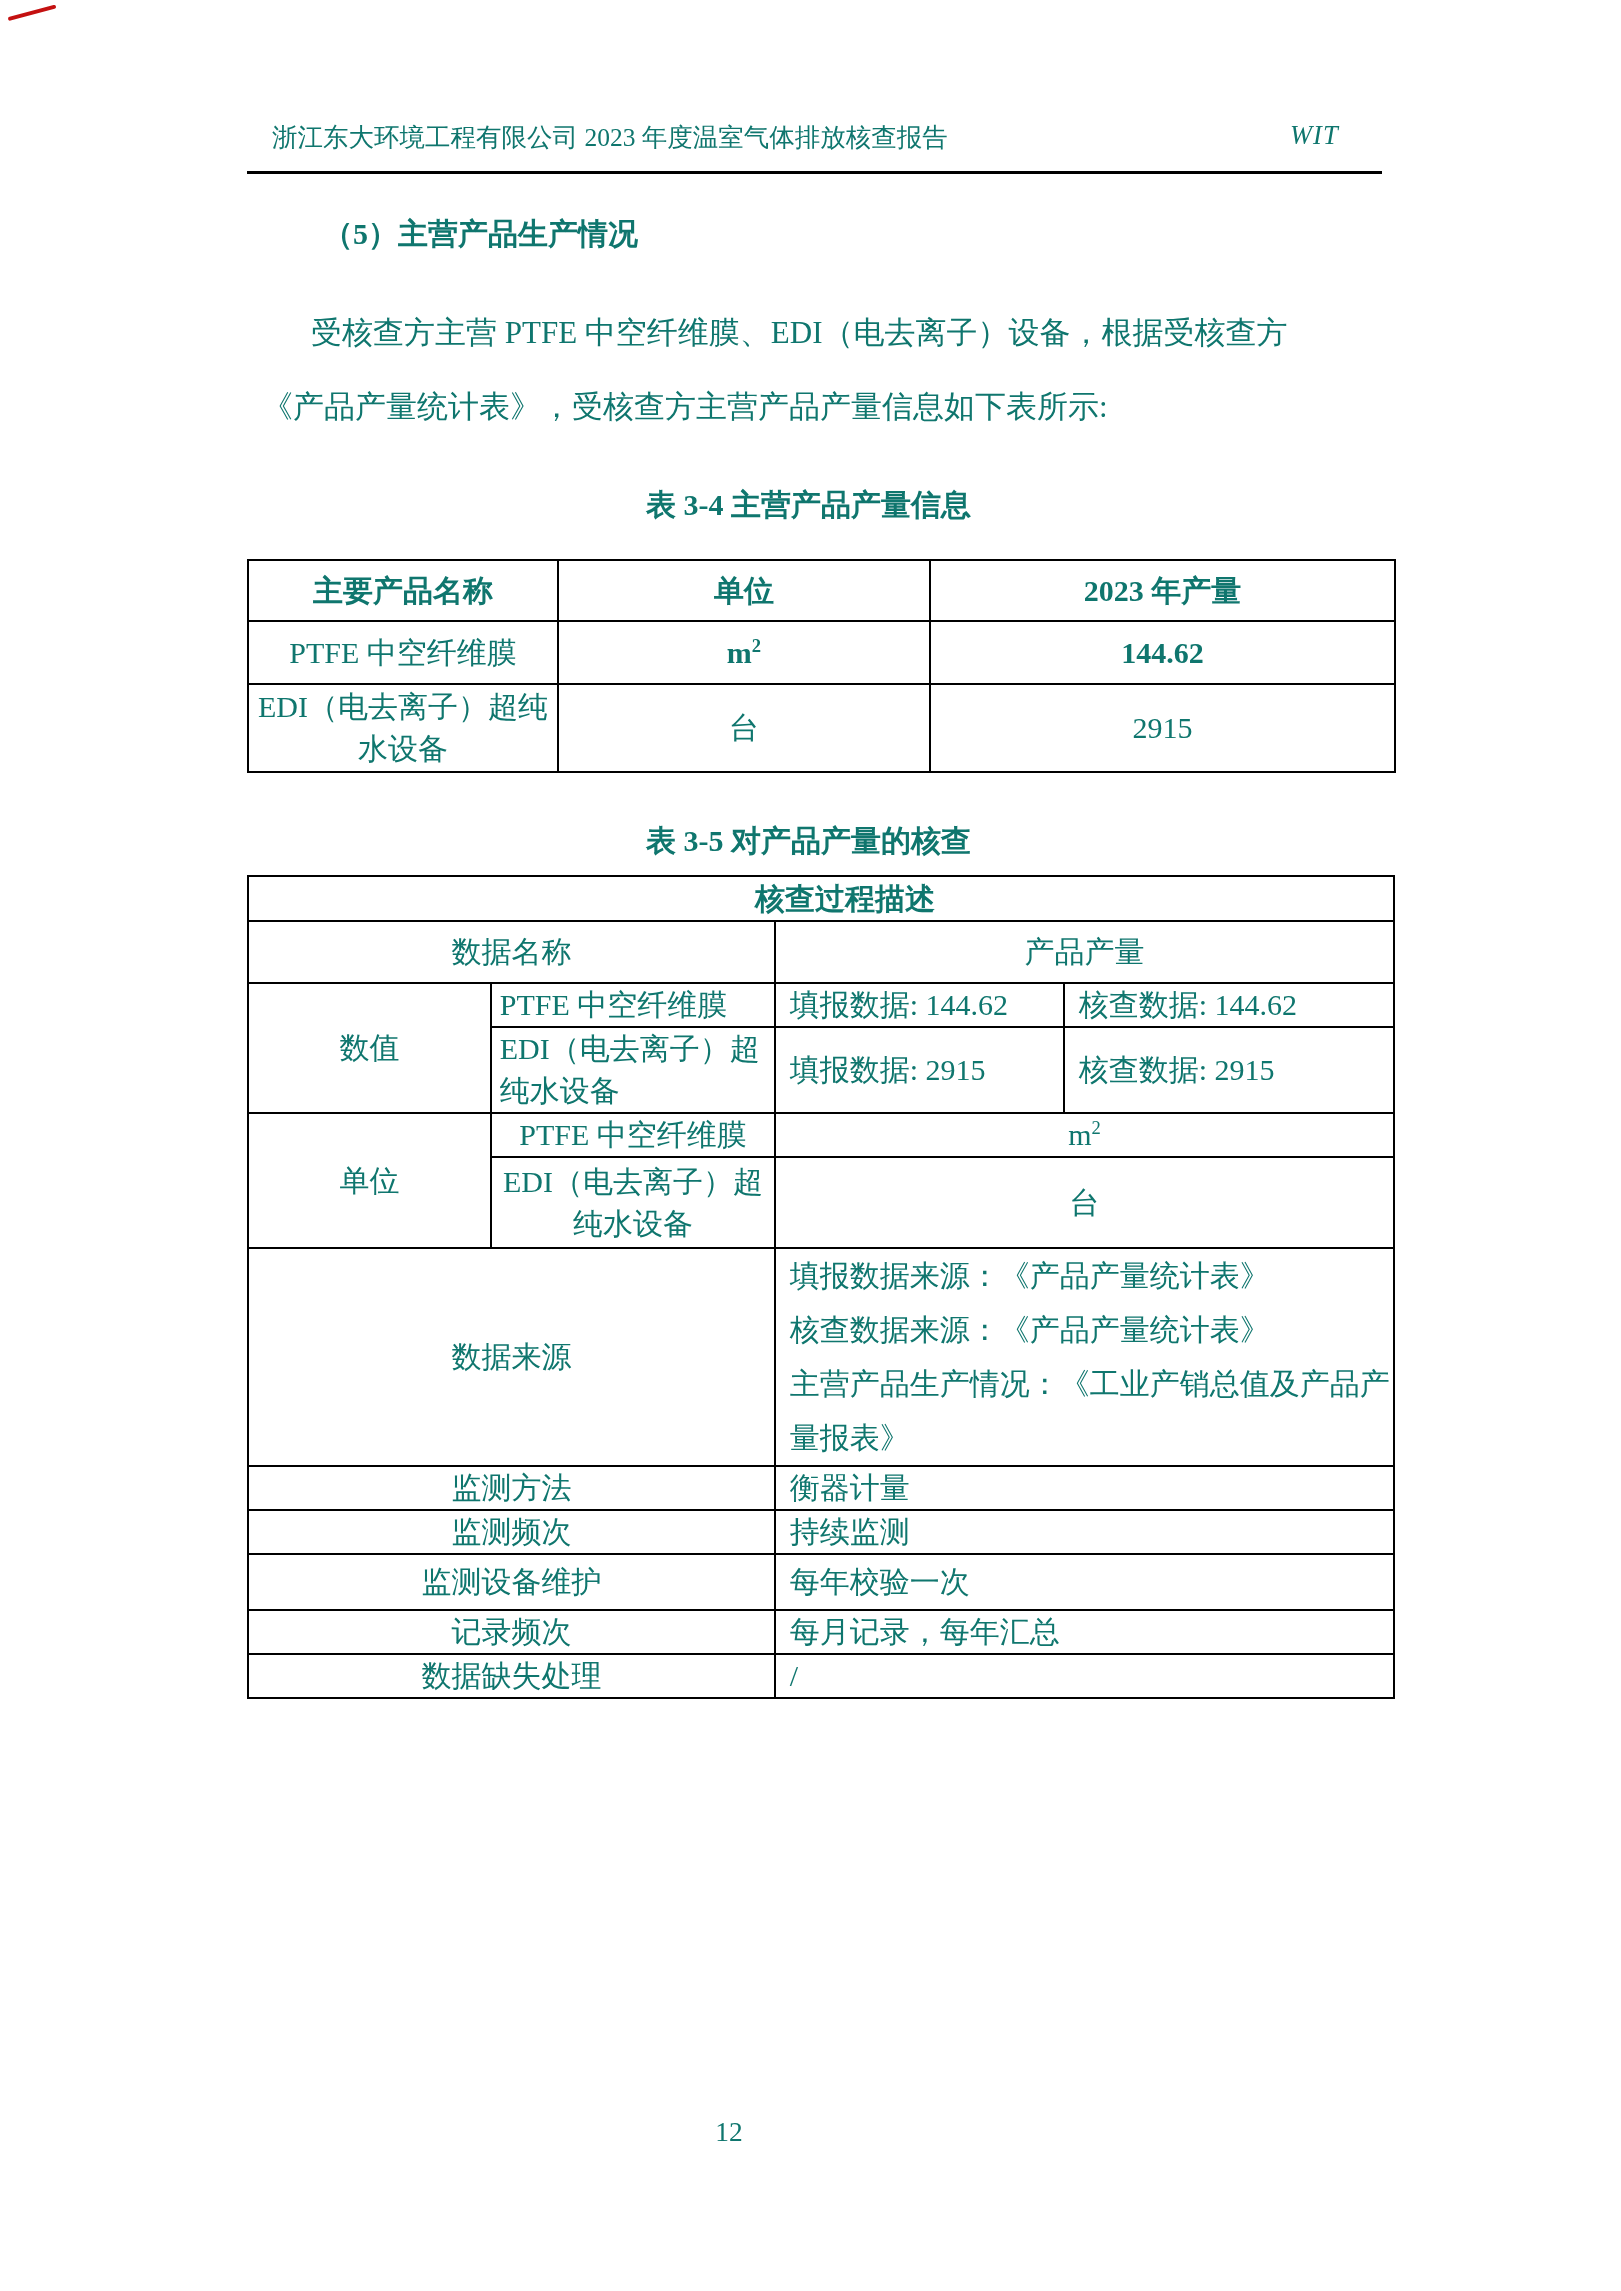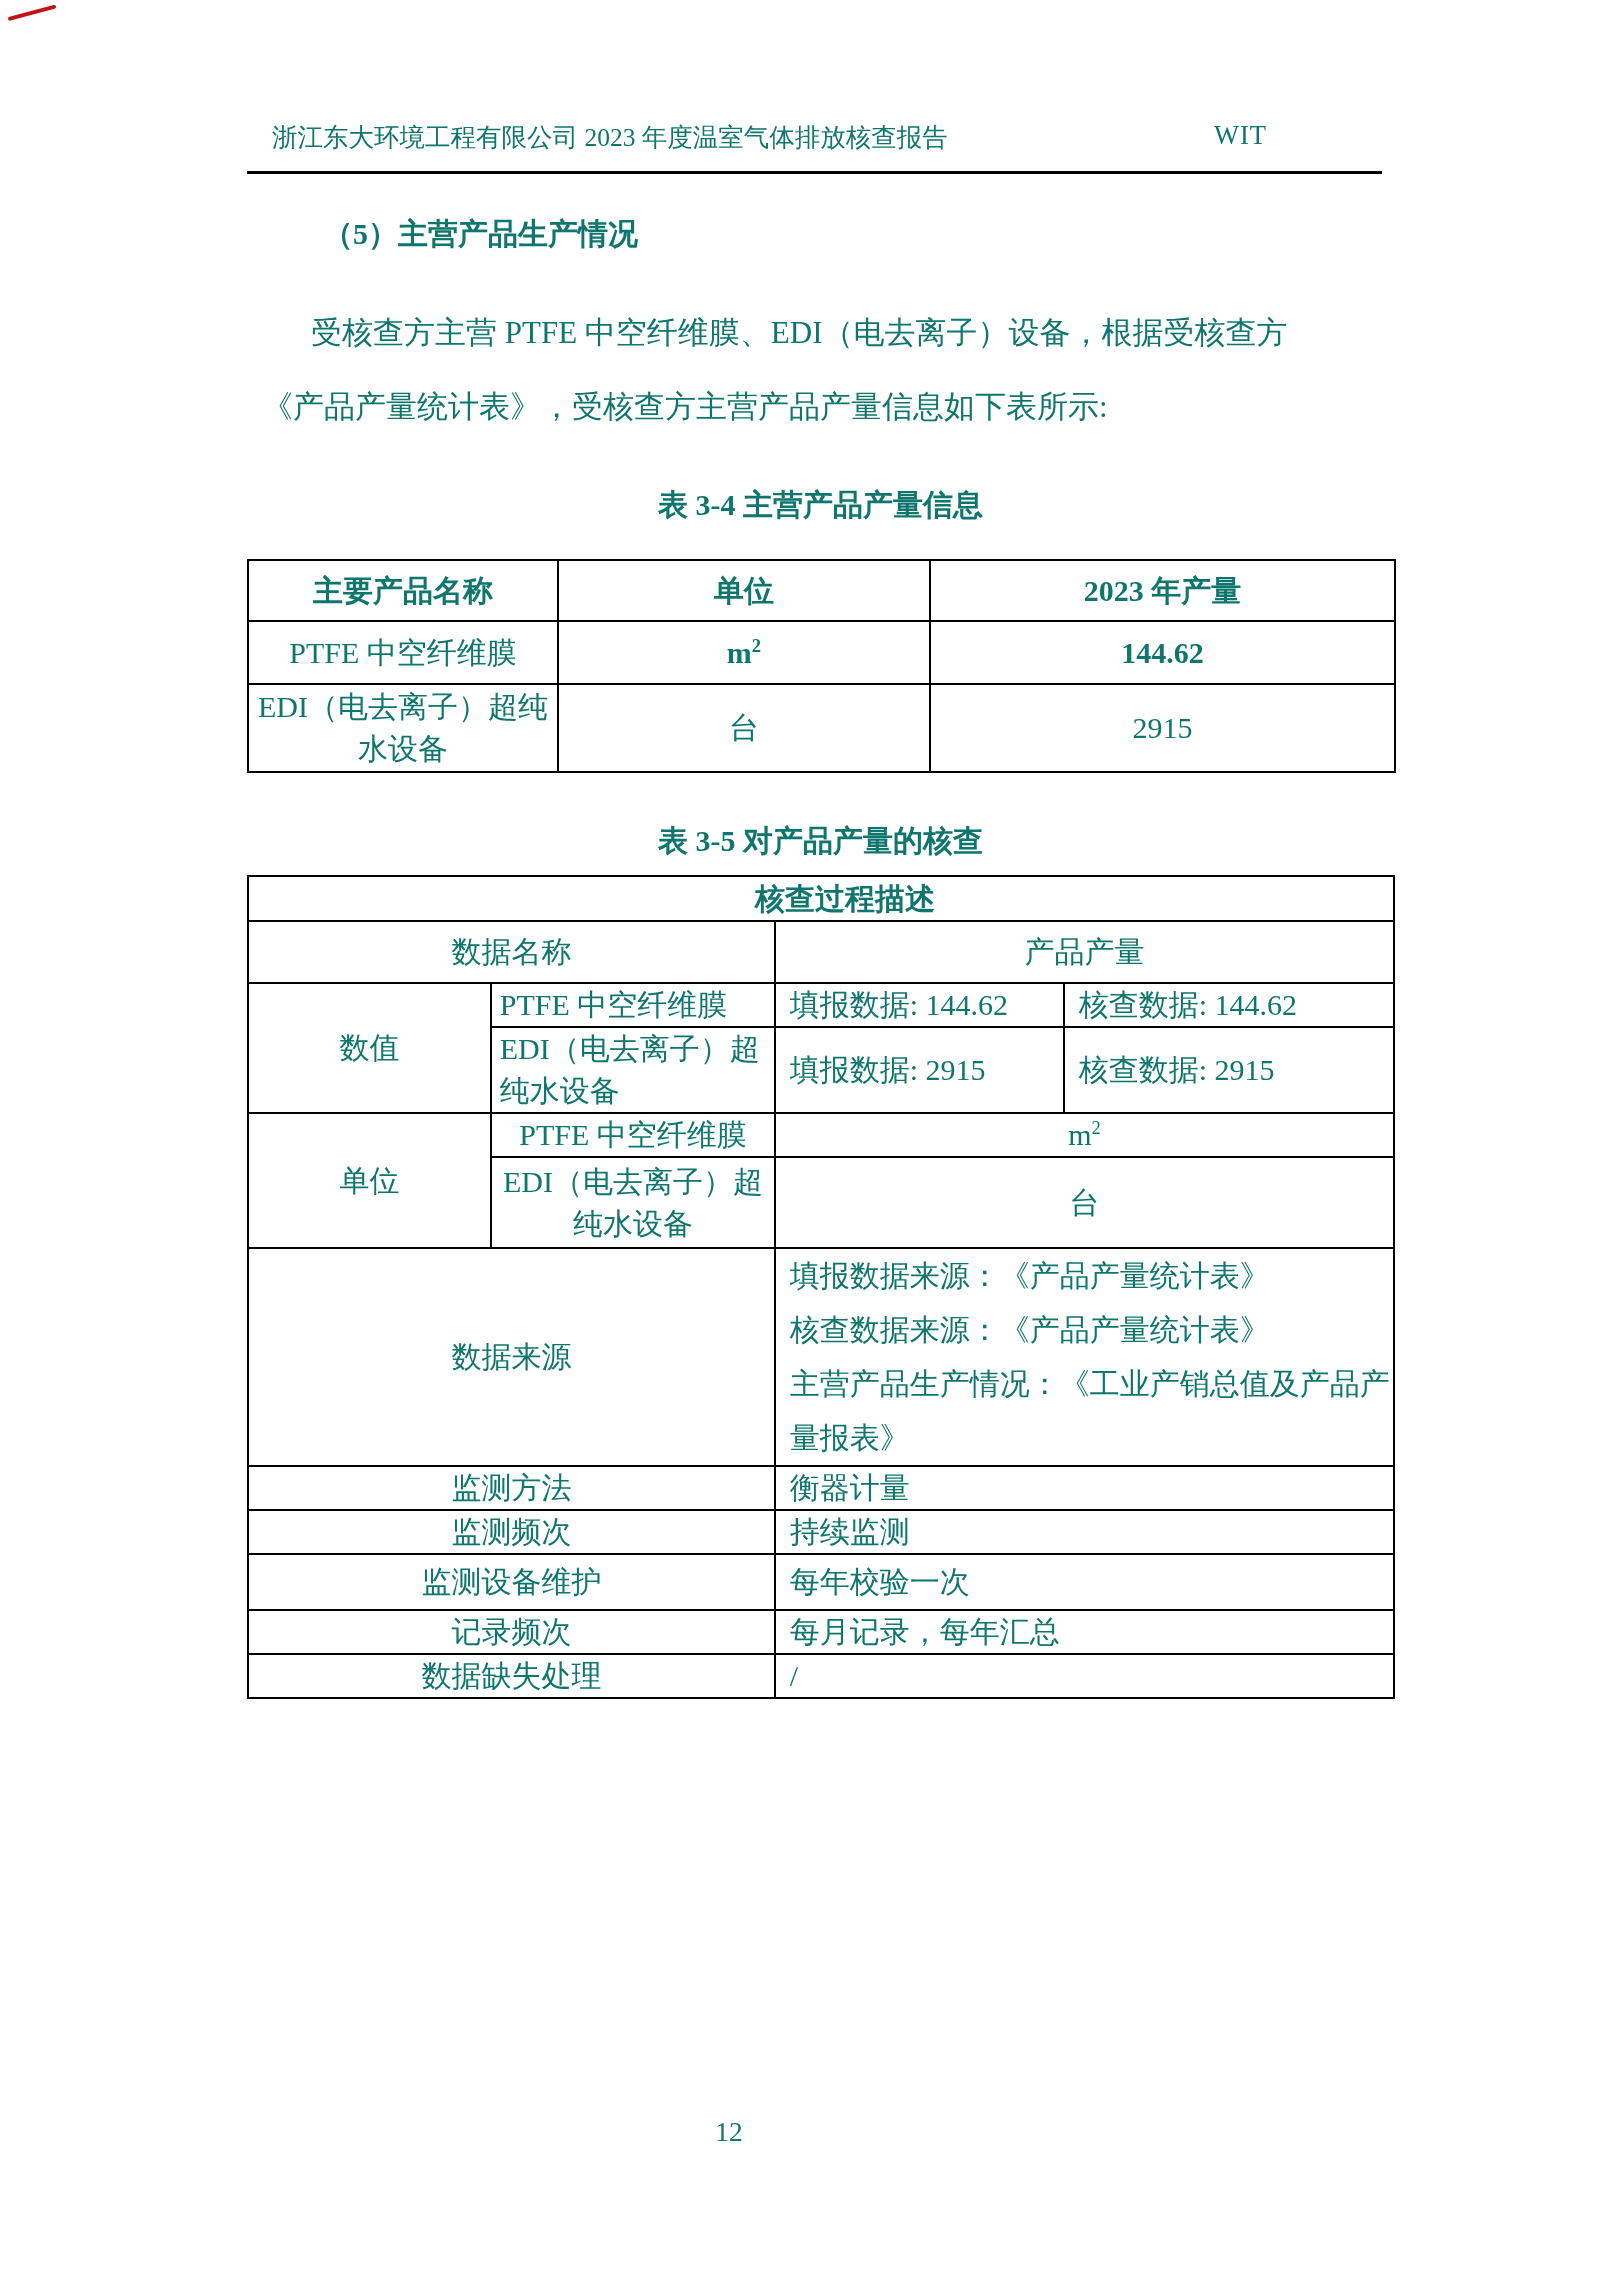--- a/index.html
+++ b/index.html
@@ -7,29 +7,29 @@
     position:relative;
     width:1621px;height:2292px;
     background:#ffffff;
     font-family:"Liberation Serif","DejaVu Serif",serif;
     color:#0f766e;
     overflow:hidden;
   }
   .abs{position:absolute;}
   
   .hdr-title{left:272px;top:120px;font-size:25.5px;white-space:nowrap;}
-  .hdr-mark{left:1214px;top:120px;font-size:26.5px;letter-spacing:1px;}
+  .hdr-mark{left:1290px;top:120px;font-size:26.5px;letter-spacing:1px;font-style:italic;}
   .hdr-rule{left:247px;top:171px;width:1135px;height:2.9px;background:#000;}
   
   .sec-heading{left:323px;top:214px;font-size:30px;font-weight:bold;white-space:nowrap;}
   .body-para{left:262px;top:296px;width:1147px;font-size:31px;}
   .body-para .pline{line-height:74px;white-space:nowrap;}
   .body-para .pline.indent{padding-left:49px;}
   
-  .tbl-caption{left:247px;width:1147px;text-align:center;font-size:30px;font-weight:bold;}
+  .tbl-caption{left:235px;width:1147px;text-align:center;font-size:30px;font-weight:bold;}
   .cap34{top:485px;}
   .cap35{top:821px;}
   
   table.doc-table{
     border-collapse:collapse;table-layout:fixed;
     border:2.9px solid #000;
     font-size:30px;line-height:1.4;
   }
   table.doc-table td{
     border:2px solid #000;

